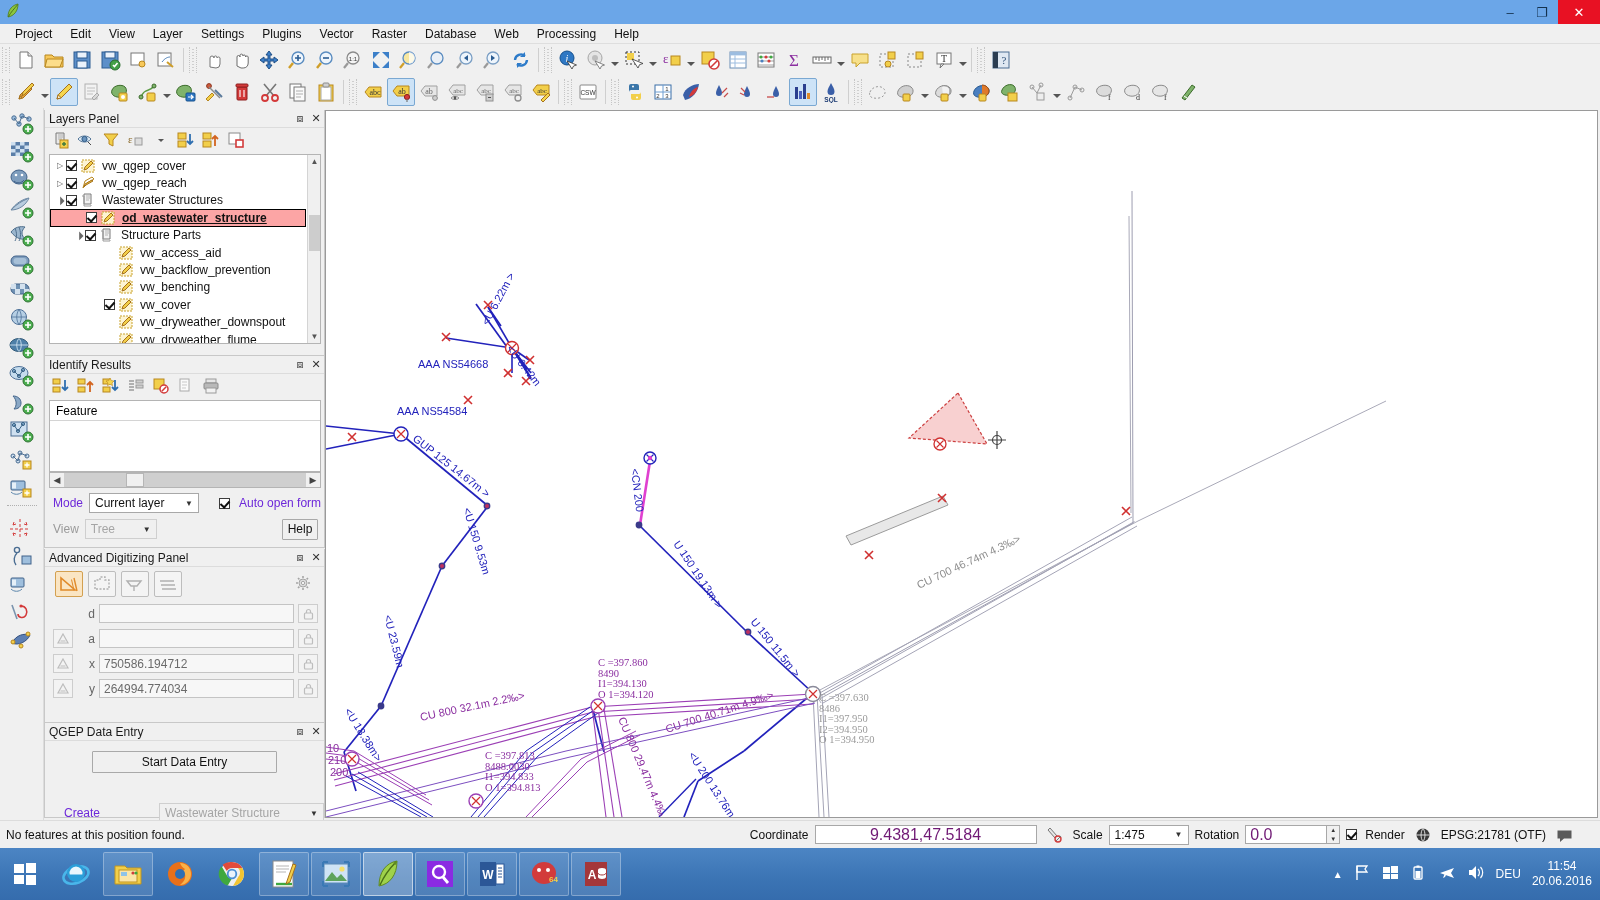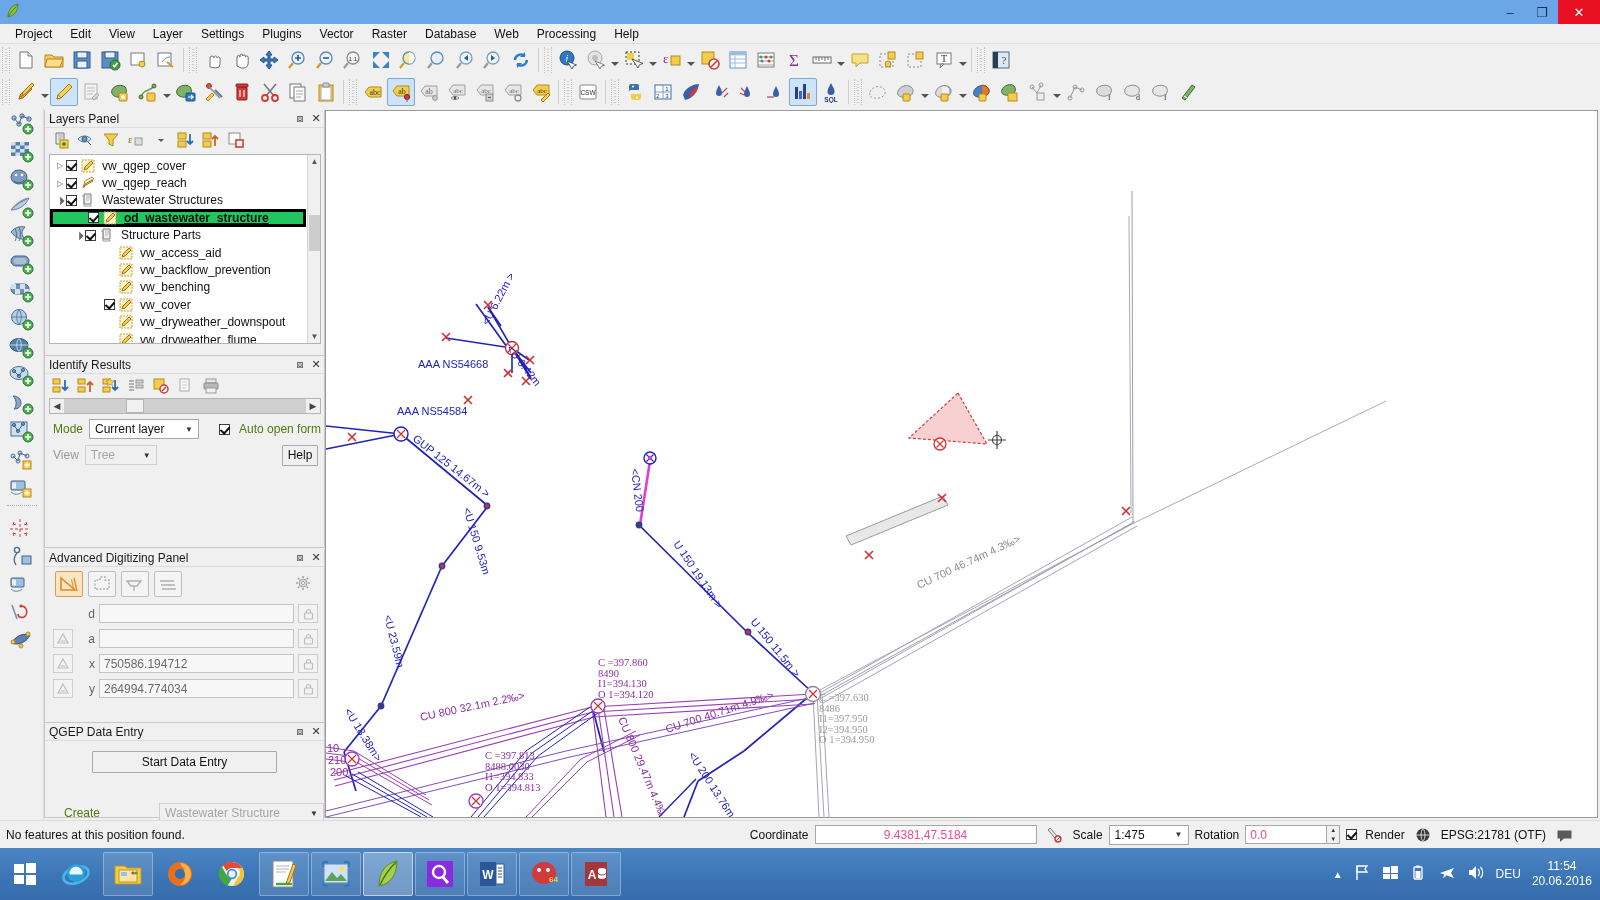--- a/index.html
+++ b/index.html
@@ -93,21 +93,21 @@
   .dock-toolbar { height:24px; display:flex; align-items:center; padding-left:4px; gap:1px; }
   .dbtn { width:24px; height:22px; display:flex; align-items:center; justify-content:center; }
 
   .tree-box {
     margin:2px 3px 3px 4px; background:#fff; border:1px solid #b4b4b4;
     position:relative; overflow:hidden;
   }
   .tree-row {
     display:flex; align-items:center; height:17.4px; padding-left:4px; font-size:12px; white-space:nowrap;
   }
-  .tree-row.sel { background:#22c55e; border:3px solid #000000; margin-right:14px; }
+  .tree-row.sel { background:#fca5a5; border:1px solid #000000; margin-right:14px; }
   .tw { width:12px; display:inline-block; text-align:center; color:#666; font-size:8px; }
   .cbx {
     width:11px; height:11px; border:1px solid #3c3c3c; background:#fff;
     display:inline-block; position:relative; margin-right:4px; flex:none;
   }
   .cbx.on::after {
     content:""; position:absolute; left:2px; top:0px; width:4px; height:7px;
     border:solid #111; border-width:0 2px 2px 0; transform:rotate(42deg);
   }
   .licon { width:17px; height:14px; margin-right:4px; flex:none; }
@@ -129,21 +129,21 @@
   .ir-head { height:20px; border-bottom:1px solid #d4d4d4; display:flex; align-items:center; padding-left:6px; font-size:12px; }
   .hscroll {
     margin:0 3px 2px 4px; height:16px; background:#f0f0f0; border:1px solid #b4b4b4;
     position:relative; display:flex; align-items:center;
   }
   .hscroll .har { width:14px; text-align:center; font-size:9px; color:#444; }
   .hscroll .htrack { flex:1; height:14px; background:#cfcfcf; position:relative; }
   .hscroll .hthumb { position:absolute; top:0; width:18px; height:14px; background:#f0f0f0; border:1px solid #b6b6b6; }
 
   .fld-row { display:flex; align-items:center; height:24px; padding-left:8px; gap:6px; }
-  .lbl { font-size:12px; color:#4d7c0f; }
+  .lbl { font-size:12px; color:#6d28d9; }
   .lbl.dis { color:#9a9a9a; }
   .combo {
     height:20px; background:#fff; border:1px solid #a8a8a8;
     display:flex; align-items:center; padding:0 2px 0 5px; font-size:12px; color:#111;
     position:relative;
   }
   .combo .cbarrow { margin-left:auto; width:14px; text-align:center; font-size:8px; color:#333; }
   .combo.dis { background:#f0f0f0; border-color:#cfcfcf; color:#a5a5a5; }
   .btn {
     height:21px; background:#f0f0f0; border:1px solid #a9a9a9; border-radius:1px;
@@ -175,22 +175,22 @@
 
   
   .statusbar {
     position:absolute; left:0; top:820px; width:1600px; height:28px;
     background:#f0f0f0; display:flex; align-items:center; border-top:1px solid #dcdcdc;
   }
   .sb-msg { margin-left:6px; font-size:12px; color:#111; }
   .sb-right { margin-left:auto; display:flex; align-items:center; gap:6px; padding-right:24px; }
   .sb-label { font-size:12px; color:#111; }
   .sb-input {
-    height:19px; border:1px solid #a8a8a8; background:#fff; font-size:12px;
-    font-family:"Liberation Sans",sans-serif; color:#ec4899; text-align:center;
+    height:19px; border:1px solid #a8a8a8; background:#fff; font-size:16px;
+    font-family:"Liberation Sans",sans-serif; color:#701a75; text-align:center;
   }
   .sb-chk { display:flex; align-items:center; gap:4px; }
   .spin { width:13px; height:19px; border:1px solid #a8a8a8; border-left:none; background:#f0f0f0;
           display:flex; flex-direction:column; }
   .spin div { flex:1; display:flex; align-items:center; justify-content:center; font-size:6px; color:#333; }
 
   
   .taskbar {
     position:absolute; left:0; top:848px; width:1600px; height:52px;
     background: linear-gradient(to bottom, #4c85c4 0%, #3b74b4 60%, #356cad 100%);
@@ -1169,20 +1169,23 @@
         </div>
       <div class="dbtn">
         <svg width="18" height="18" viewBox="0 0 18 18">
             <rect x="4" y="2" width="10" height="4" fill="#e6e6e6" stroke="#9a9a9a"></rect>
             <rect x="2" y="6" width="14" height="6" rx="1" fill="#b9b9b9" stroke="#8a8a8a"></rect>
             <rect x="4" y="11" width="10" height="5" fill="#f2f2f2" stroke="#9a9a9a"></rect>
           </svg>
         </div>
     </div>
 
+    <div class="ir-list">
+      <div class="ir-head">Feature</div>
+    </div>
 
     <div class="hscroll">
       <div class="har">◀</div>
       <div class="htrack">
         <div class="hthumb" style="left:62px;"></div>
       </div>
       <div class="har">▶</div>
     </div>
 
     <div class="fld-row" style="height:26px;">

